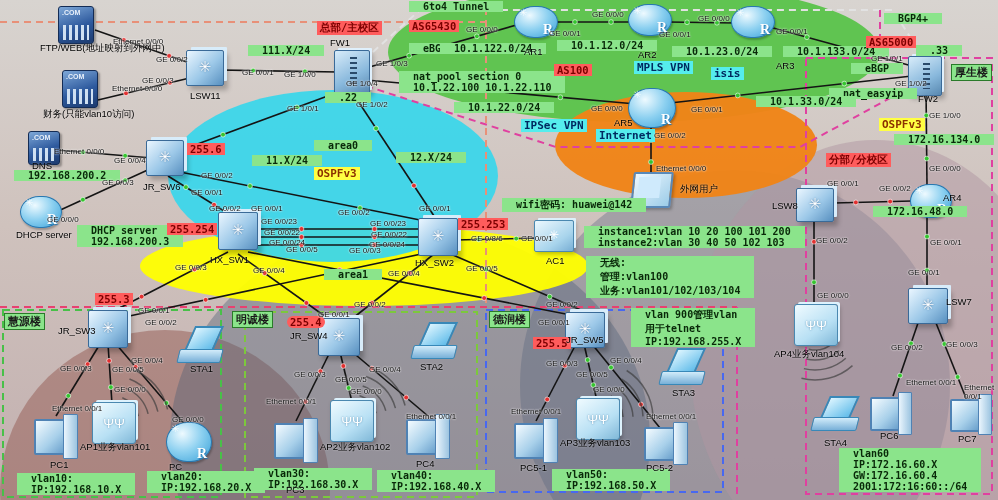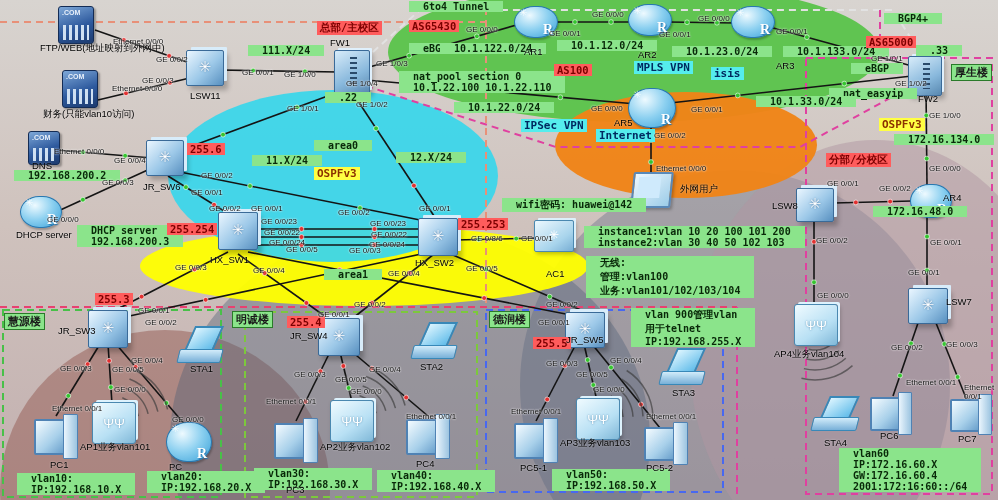--- a/index.html
+++ b/index.html
@@ -245,21 +245,21 @@
       <div class="icon switch"></div>
     </div>
     <div class="node-label" style="position: absolute; left: 210px; top: 254px;">HX_SW1</div>
     <div class="node" style="position: absolute; left: 418px; top: 218px; width: 38px; height: 36px;">
       <div class="icon switch"></div>
     </div>
     <div class="node-label" style="position: absolute; left: 415px; top: 257px;">HX_SW2</div>
     <div class="node" style="position: absolute; left: 534px; top: 220px; width: 38px; height: 30px;">
       <div class="icon ac"></div>
     </div>
-    <div class="node-label" style="position: absolute; left: 546px; top: 268px;">AC1</div>
+    <div class="node-label" style="position: absolute; left: 546px; top: 255px;">AC1</div>
     <div class="node" style="position: absolute; left: 514px; top: 6px; width: 42px; height: 30px;">
       <div class="icon router"></div>
     </div>
     <div class="node-label" style="position: absolute; left: 524px; top: 46px;">AR1</div>
     <div class="node" style="position: absolute; left: 628px; top: 4px; width: 42px; height: 30px;">
       <div class="icon router"></div>
     </div>
     <div class="node-label" style="position: absolute; left: 638px; top: 49px;">AR2</div>
     <div class="node" style="position: absolute; left: 731px; top: 6px; width: 42px; height: 30px;">
       <div class="icon router"></div>
@@ -496,21 +496,21 @@
 GW:172.16.60.4
 2001:172:16:60::/64</div>
     <div class="lbl red" style="position: absolute; left: 317px; top: 21px;">总部/主校区</div>
     <div class="lbl red" style="position: absolute; left: 409px; top: 20px;">AS65430</div>
     <div class="lbl red" style="position: absolute; left: 554px; top: 64px;">AS100</div>
     <div class="lbl red" style="position: absolute; left: 866px; top: 36px;">AS65000</div>
     <div class="lbl red" style="position: absolute; left: 187px; top: 143px;">255.6</div>
     <div class="lbl red" style="position: absolute; left: 167px; top: 223px;">255.254</div>
     <div class="lbl red" style="position: absolute; left: 458px; top: 218px;">255.253</div>
     <div class="lbl red" style="position: absolute; left: 95px; top: 293px;">255.3</div>
-    <div class="lbl red" style="position: absolute; left: 287px; top: 316px;">255.4</div>
+    <div class="lbl red" style="position: absolute; left: 287px; top: 316px; border-radius: 6px;">255.4</div>
     <div class="lbl red" style="position: absolute; left: 533px; top: 337px;">255.5</div>
     <div class="lbl red" style="position: absolute; left: 826px; top: 153px;">分部/分校区</div>
     <div class="lbl yellow" style="position: absolute; left: 314px; top: 167px;">OSPFv3</div>
     <div class="lbl yellow" style="position: absolute; left: 879px; top: 118px;">OSPFv3</div>
     <div class="lbl cyan" style="position: absolute; left: 634px; top: 61px;">MPLS VPN</div>
     <div class="lbl cyan" style="position: absolute; left: 711px; top: 67px;">isis</div>
     <div class="lbl cyan" style="position: absolute; left: 521px; top: 119px;">IPSec VPN</div>
     <div class="lbl cyan" style="position: absolute; left: 596px; top: 129px;">Internet</div>
     <div class="lbl building" style="position: absolute; left: 4px; top: 313px;">慧源楼</div>
     <div class="lbl building" style="position: absolute; left: 232px; top: 311px;">明诚楼</div>

